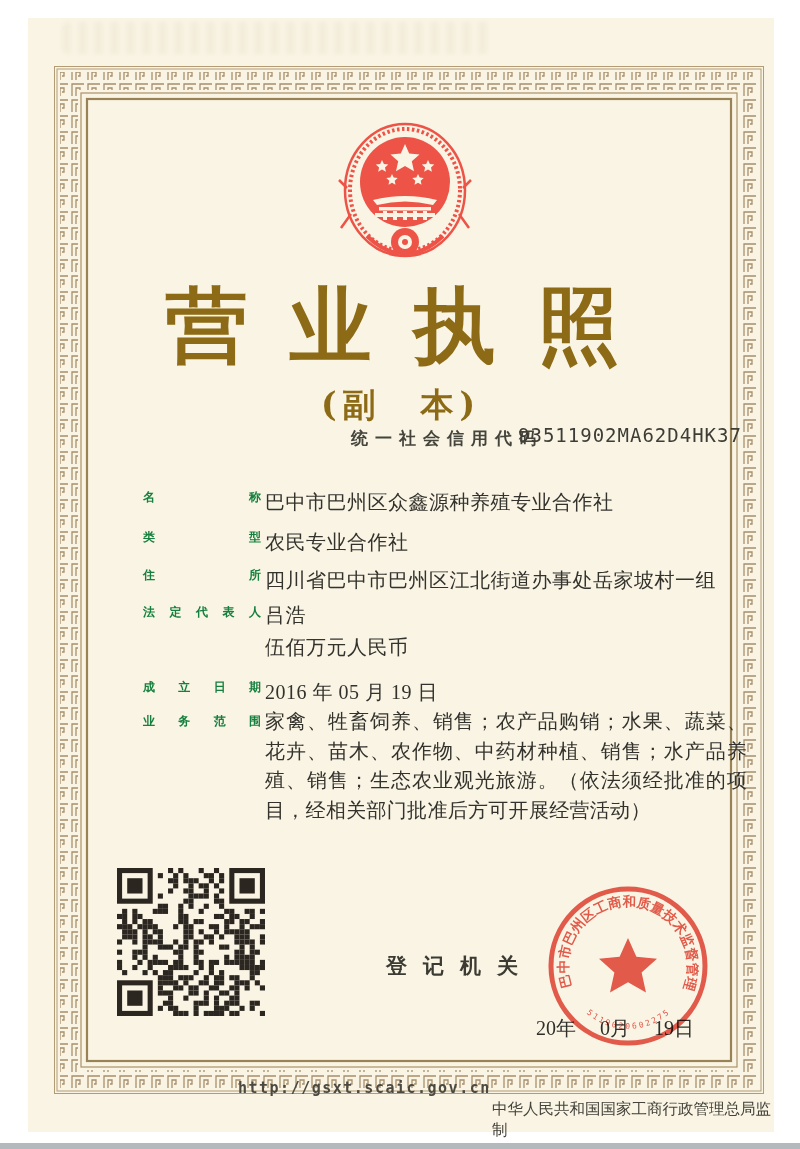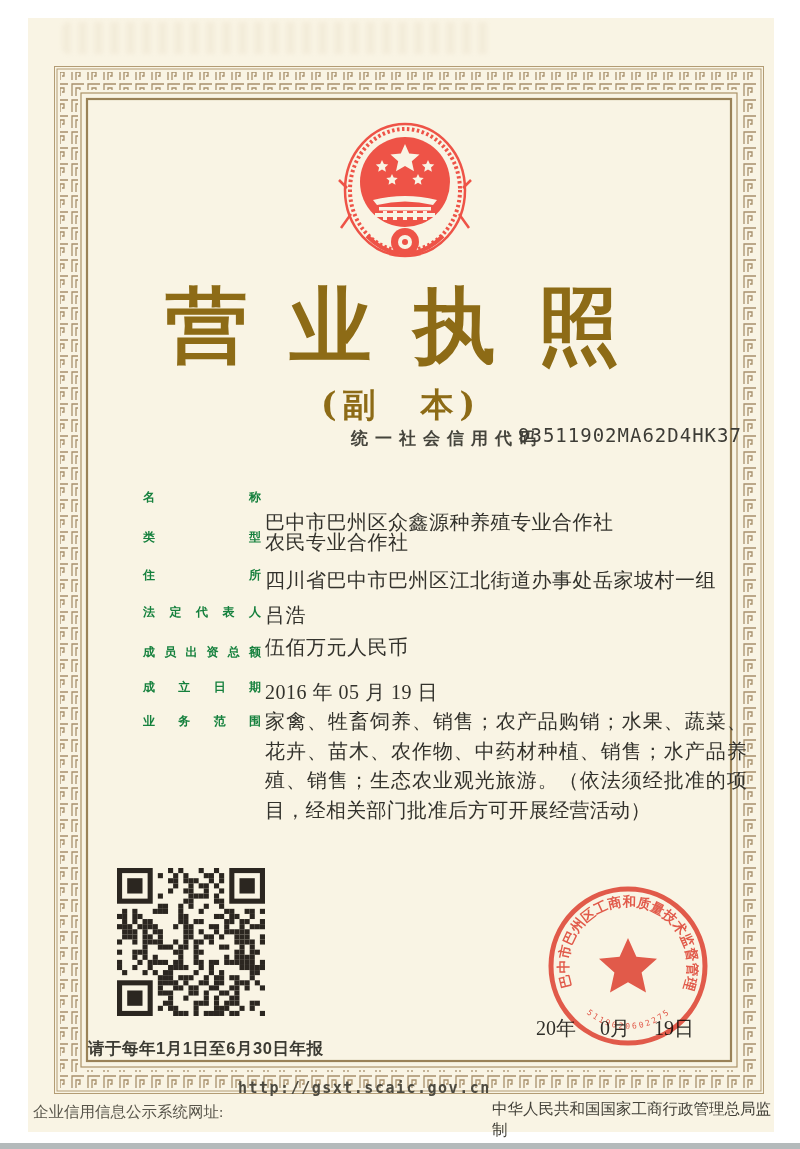--- a/index.html
+++ b/index.html
@@ -129,32 +129,31 @@
 
   <div class="title">营业执照</div>
   <div class="subtitle">(副　本)</div>
 
   <div class="code-row">
     <span class="code-label">统一社会信用代码</span>
     <span class="code-value">93511902MA62D4HK37</span>
   </div>
 
   <span class="flabel" style="top:471px">名称</span>
-  <span class="fvalue" style="top:491px">巴中市巴州区众鑫源种养殖专业合作社</span>
+  <span class="fvalue" style="top:471px">巴中市巴州区众鑫源种养殖专业合作社</span>
 
   <span class="flabel" style="top:511px">类型</span>
   <span class="fvalue" style="top:511px">农民专业合作社</span>
 
   <span class="flabel" style="top:549px">住所</span>
   <span class="fvalue" style="top:549px">四川省巴中市巴州区江北街道办事处岳家坡村一组</span>
 
   <span class="flabel" style="top:586px">法定代表人</span>
   <span class="fvalue" style="top:584px">吕浩</span>
 
-  <span class="flabel" style="top:626px">成员出资总额</span>
   <span class="fvalue" style="top:616px">伍佰万元人民币</span>
 
   <span class="flabel" style="top:661px">成立日期</span>
   <span class="fvalue" style="top:661px">2016 年 05 月 19 日</span>
 
   <span class="flabel" style="top:695px">业务范围</span>
   <span class="fvalue scope" style="top:689px">家禽、牲畜饲养、销售；农产品购销；水果、蔬菜、花卉、苗木、农作物、中药材种植、销售；水产品养殖、销售；生态农业观光旅游。（依法须经批准的项目，经相关部门批准后方可开展经营活动）</span>
 
 
   <svg id="qr-svg" class="qr" width="148" height="148" viewBox="0 0 145 145">
@@ -462,40 +461,39 @@
       <rect x="5" y="5" width="25" height="25" fill="#f9f4e4"></rect>
       <rect x="10" y="10" width="15" height="15" fill="#2b2620"></rect>
       <rect x="110" y="0" width="35" height="35" fill="#2b2620"></rect>
       <rect x="115" y="5" width="25" height="25" fill="#f9f4e4"></rect>
       <rect x="120" y="10" width="15" height="15" fill="#2b2620"></rect>
       <rect x="0" y="110" width="35" height="35" fill="#2b2620"></rect>
       <rect x="5" y="115" width="25" height="25" fill="#f9f4e4"></rect>
       <rect x="10" y="120" width="15" height="15" fill="#2b2620"></rect>
     </svg>
 
+  <div class="reg-label">登记机关</div>
 
   <svg class="seal" width="172" height="172" viewBox="0 0 172 172" opacity="0.88">
     <defs>
       <path id="sealTopArc" d="M 29.6,106.5 A 60,60 0 1 1 142.4,106.5" fill="none"></path>
       <path id="sealBottomArc" d="M 41.5,130.5 A 63,63 0 0 0 130.5,130.5" fill="none"></path>
     </defs>
     <circle cx="86" cy="86" r="77" fill="none" stroke="#e4473a" stroke-width="5"></circle>
     <path d="M86 58 l8.4 18.8 20.6 2 -15.4 13.8 4.4 20 -18 -10.4 -18 10.4 4.4 -20 -15.4 -13.8 20.6 -2 Z" fill="#e4473a"></path>
     <text font-size="13.5" fill="#e4473a" font-weight="700" font-family="Liberation Sans, sans-serif">
       <textPath href="#sealTopArc" startOffset="0" textLength="246" lengthAdjust="spacing">巴中市巴州区工商和质量技术监督管理局</textPath>
     </text>
     <text font-size="8" fill="#e4473a" font-family="DejaVu Sans Mono, monospace">
       <textPath href="#sealBottomArc" startOffset="4" textLength="90" lengthAdjust="spacing">5119020602275</textPath>
     </text>
   </svg>
 
   <span class="date-part dp-y">20年</span>
   <span class="date-part dp-m">0月</span>
   <span class="date-part dp-d">19日</span>
 
-  <div class="annual-note">请于每年1月1日至6月30日年报</div>
   <div class="url">http://gsxt.scaic.gov.cn</div>
-  <div class="footer-left">企业信用信息公示系统网址:</div>
   <div class="footer-right">中华人民共和国国家工商行政管理总局监制</div>
 
 </div>
 
 <div class="bottom-strip"></div>
 
 </body></html>

